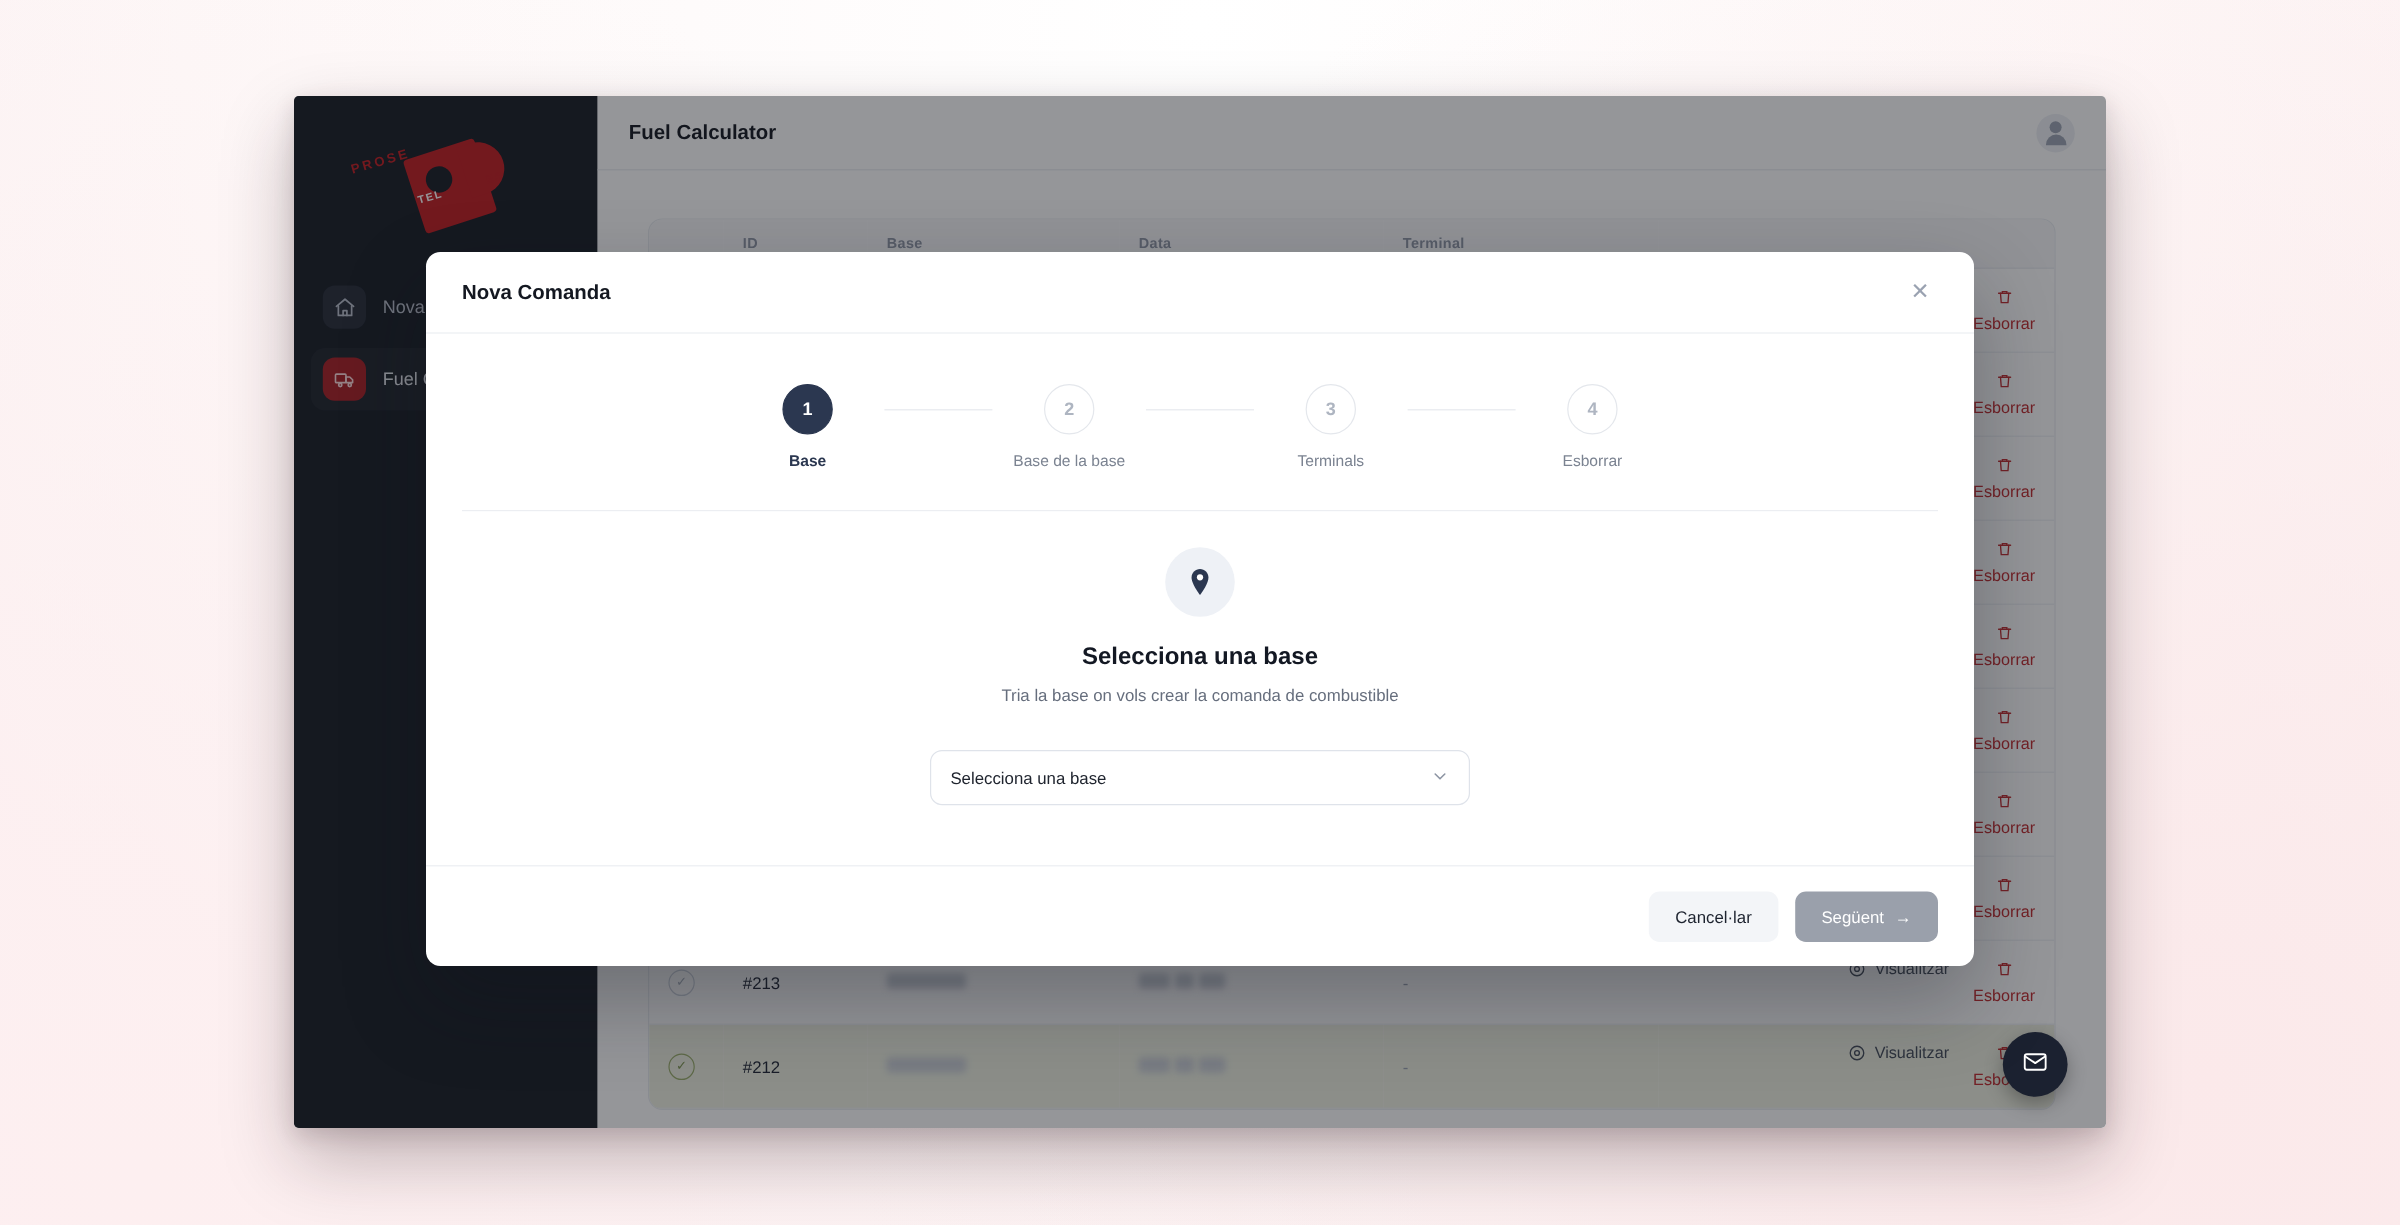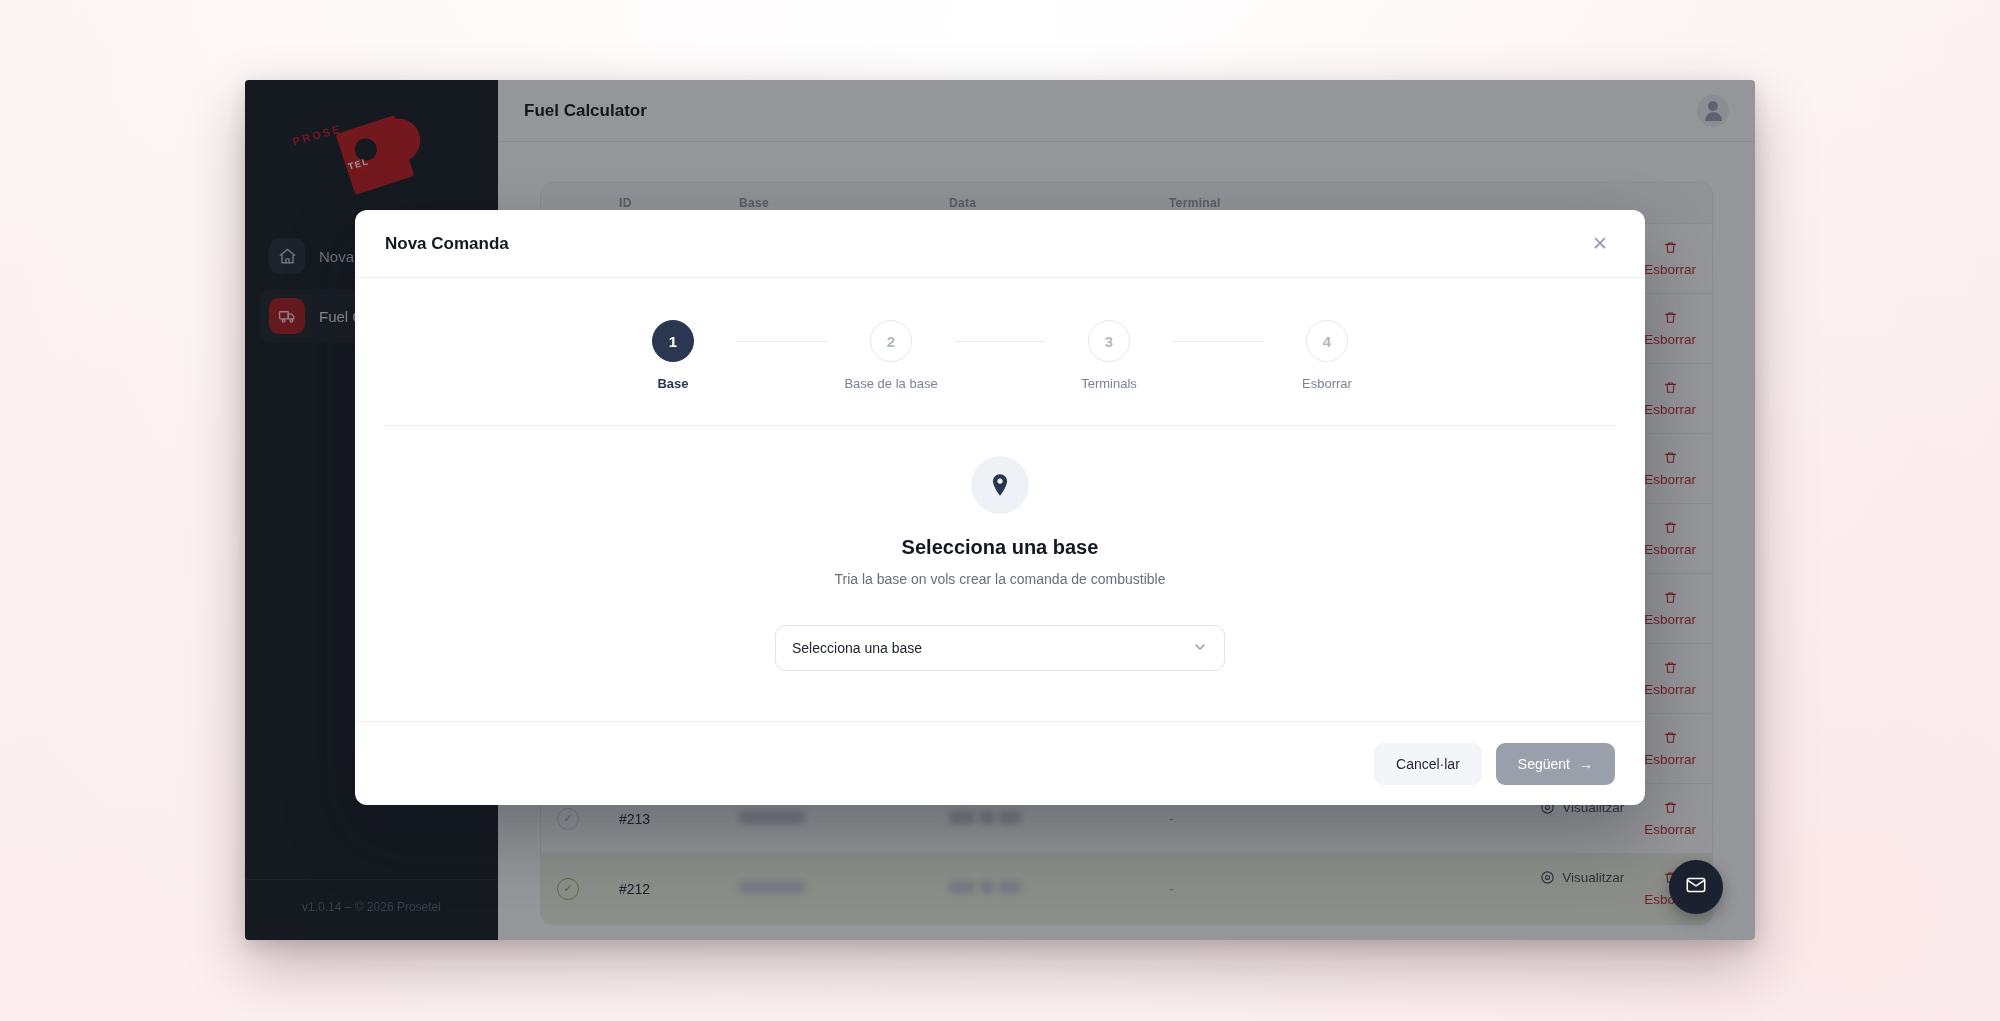--- a/index.html
+++ b/index.html
@@ -340,21 +340,20 @@
             <rect x="2" y="6" width="11" height="9" rx="1"></rect>
             <path d="M13 9h4l3 3v3h-7z"></path>
             <circle cx="7" cy="17.5" r="1.7"></circle>
               <circle cx="17" cy="17.5" r="1.7"></circle>
           </svg>
         </span>
         <span class="nav-label">Fuel Calculator</span>
       </div>
     </nav>
 
-    <div id="side-foot">v1.0.14 – © 2026 Prosetel</div>
   </aside>
 
   <div id="main">
     <header id="topbar">
       <div id="topbar-title">Fuel Calculator</div>
       <div id="avatar">
         <span style="display:flex;flex-direction:column;align-items:center">
           <span class="av-head"></span>
             <span class="av-body"></span>
         </span>

